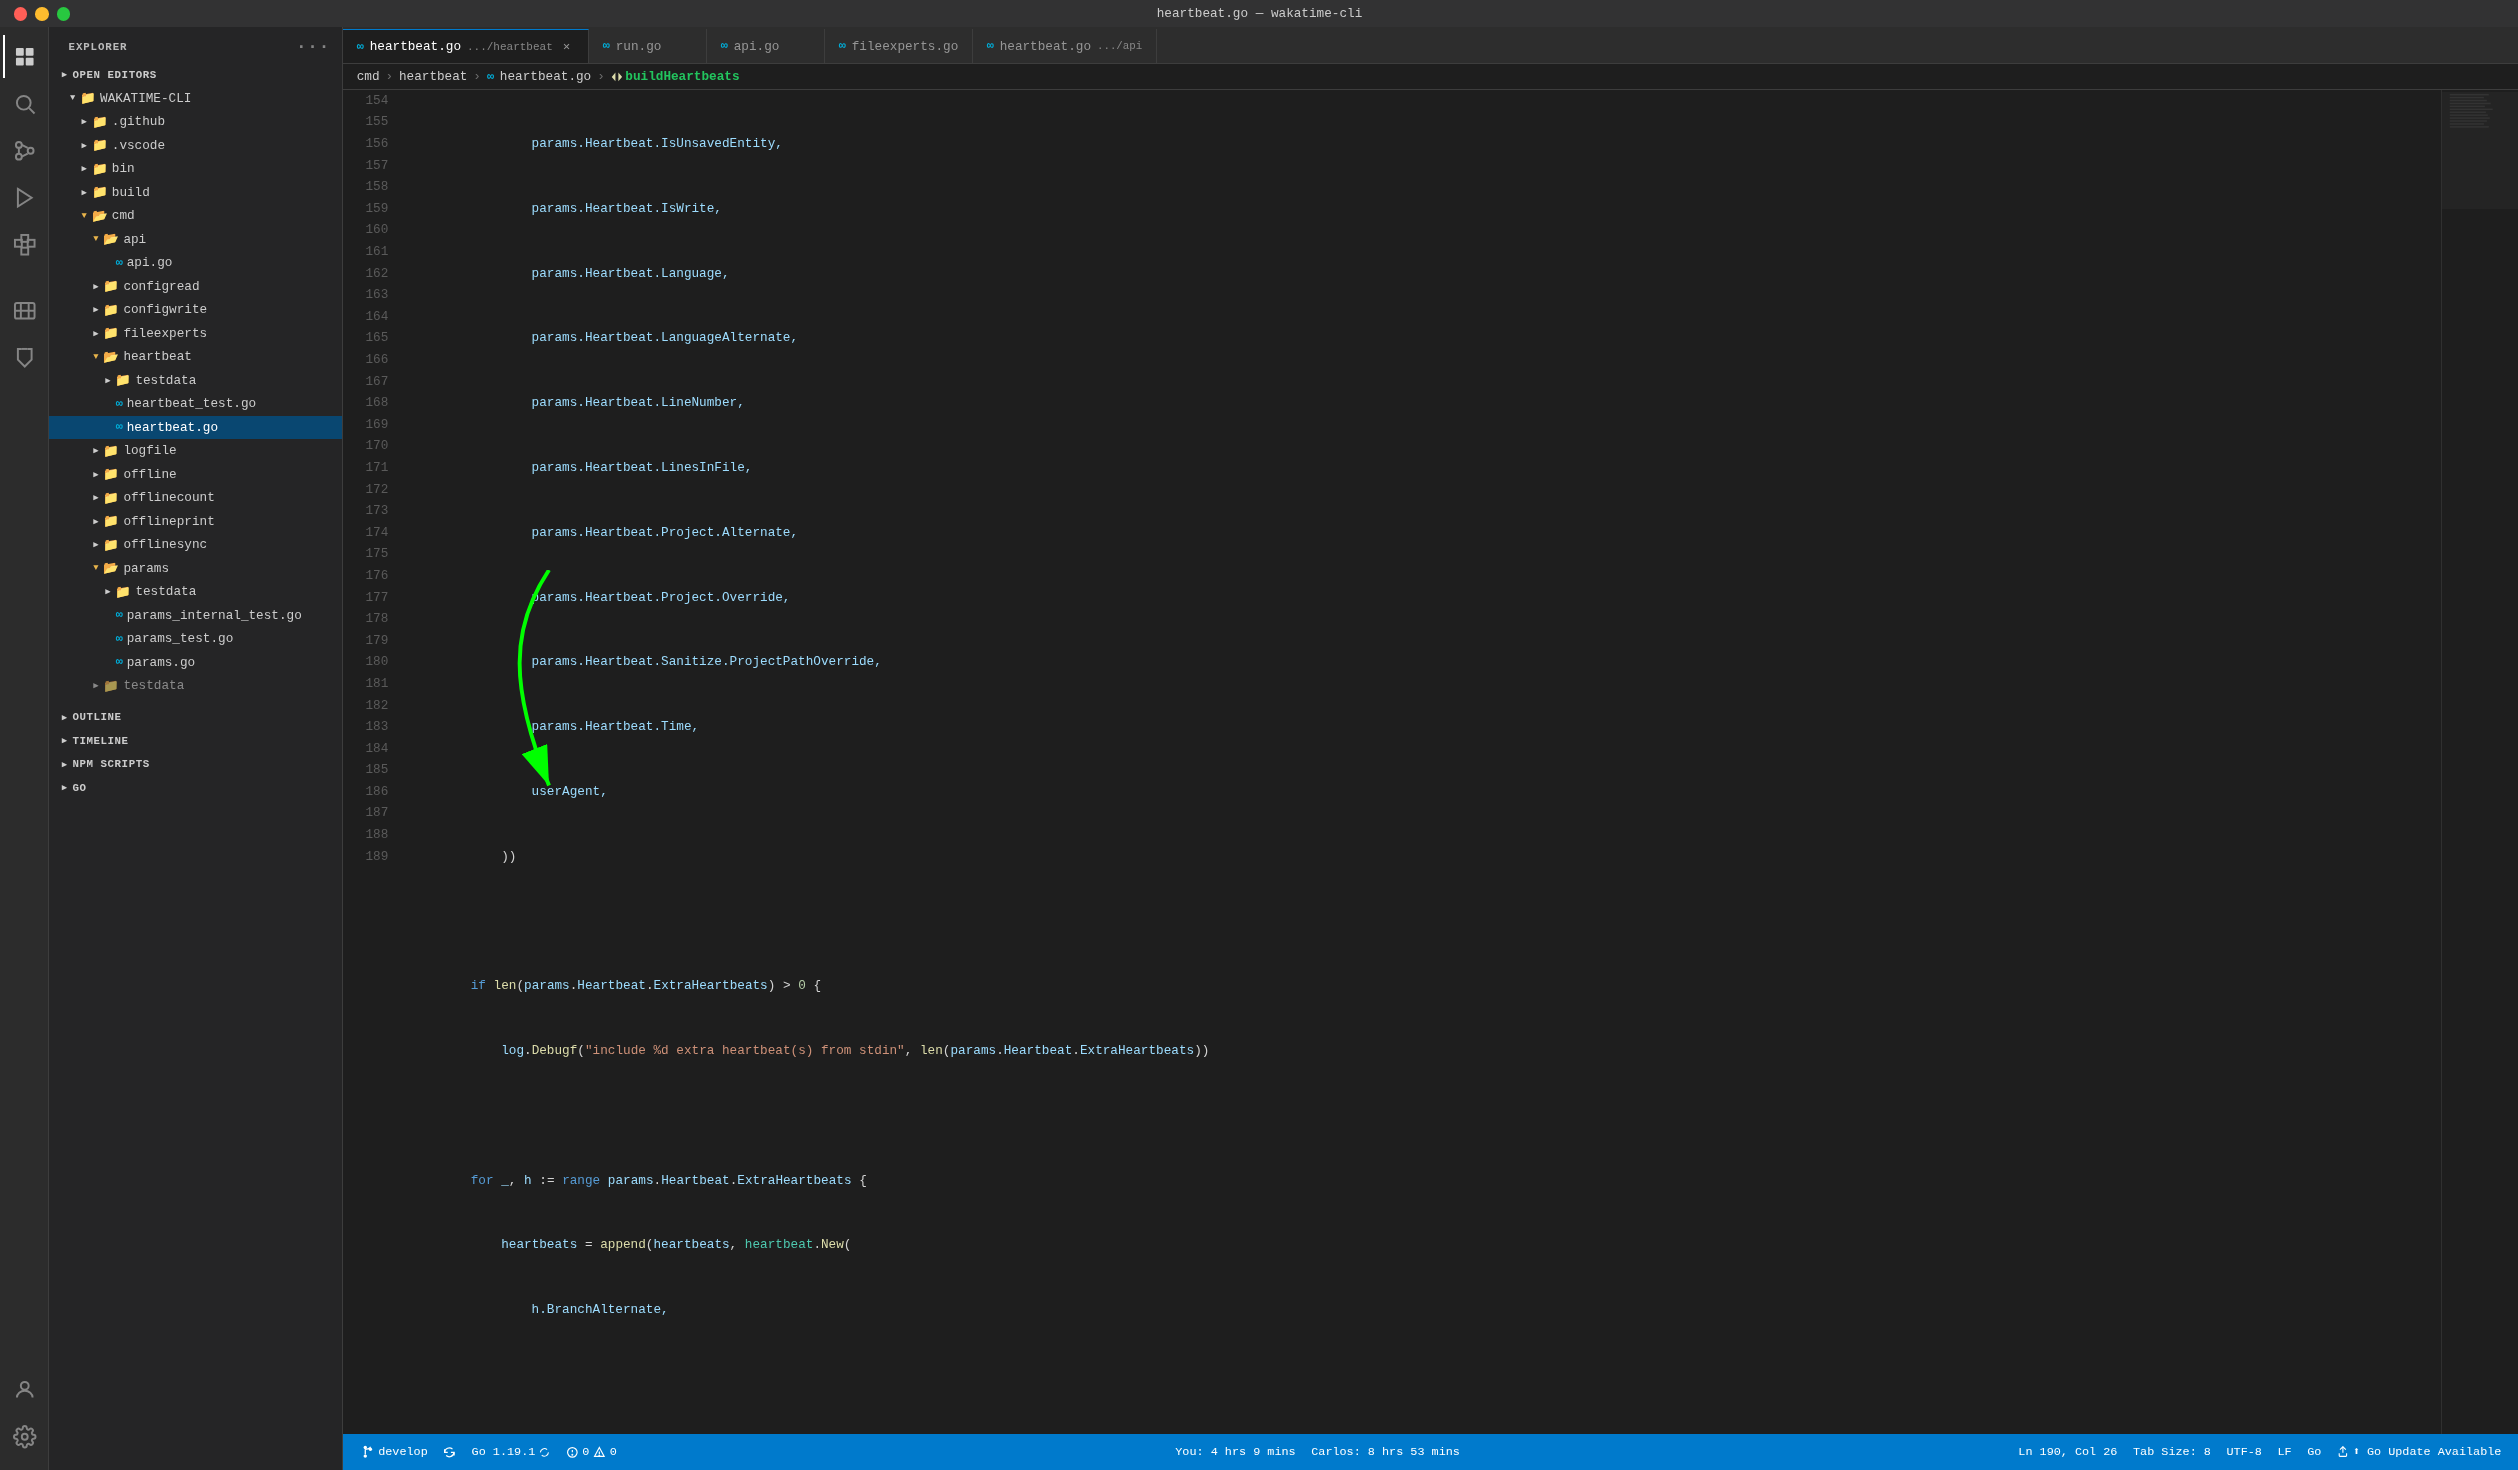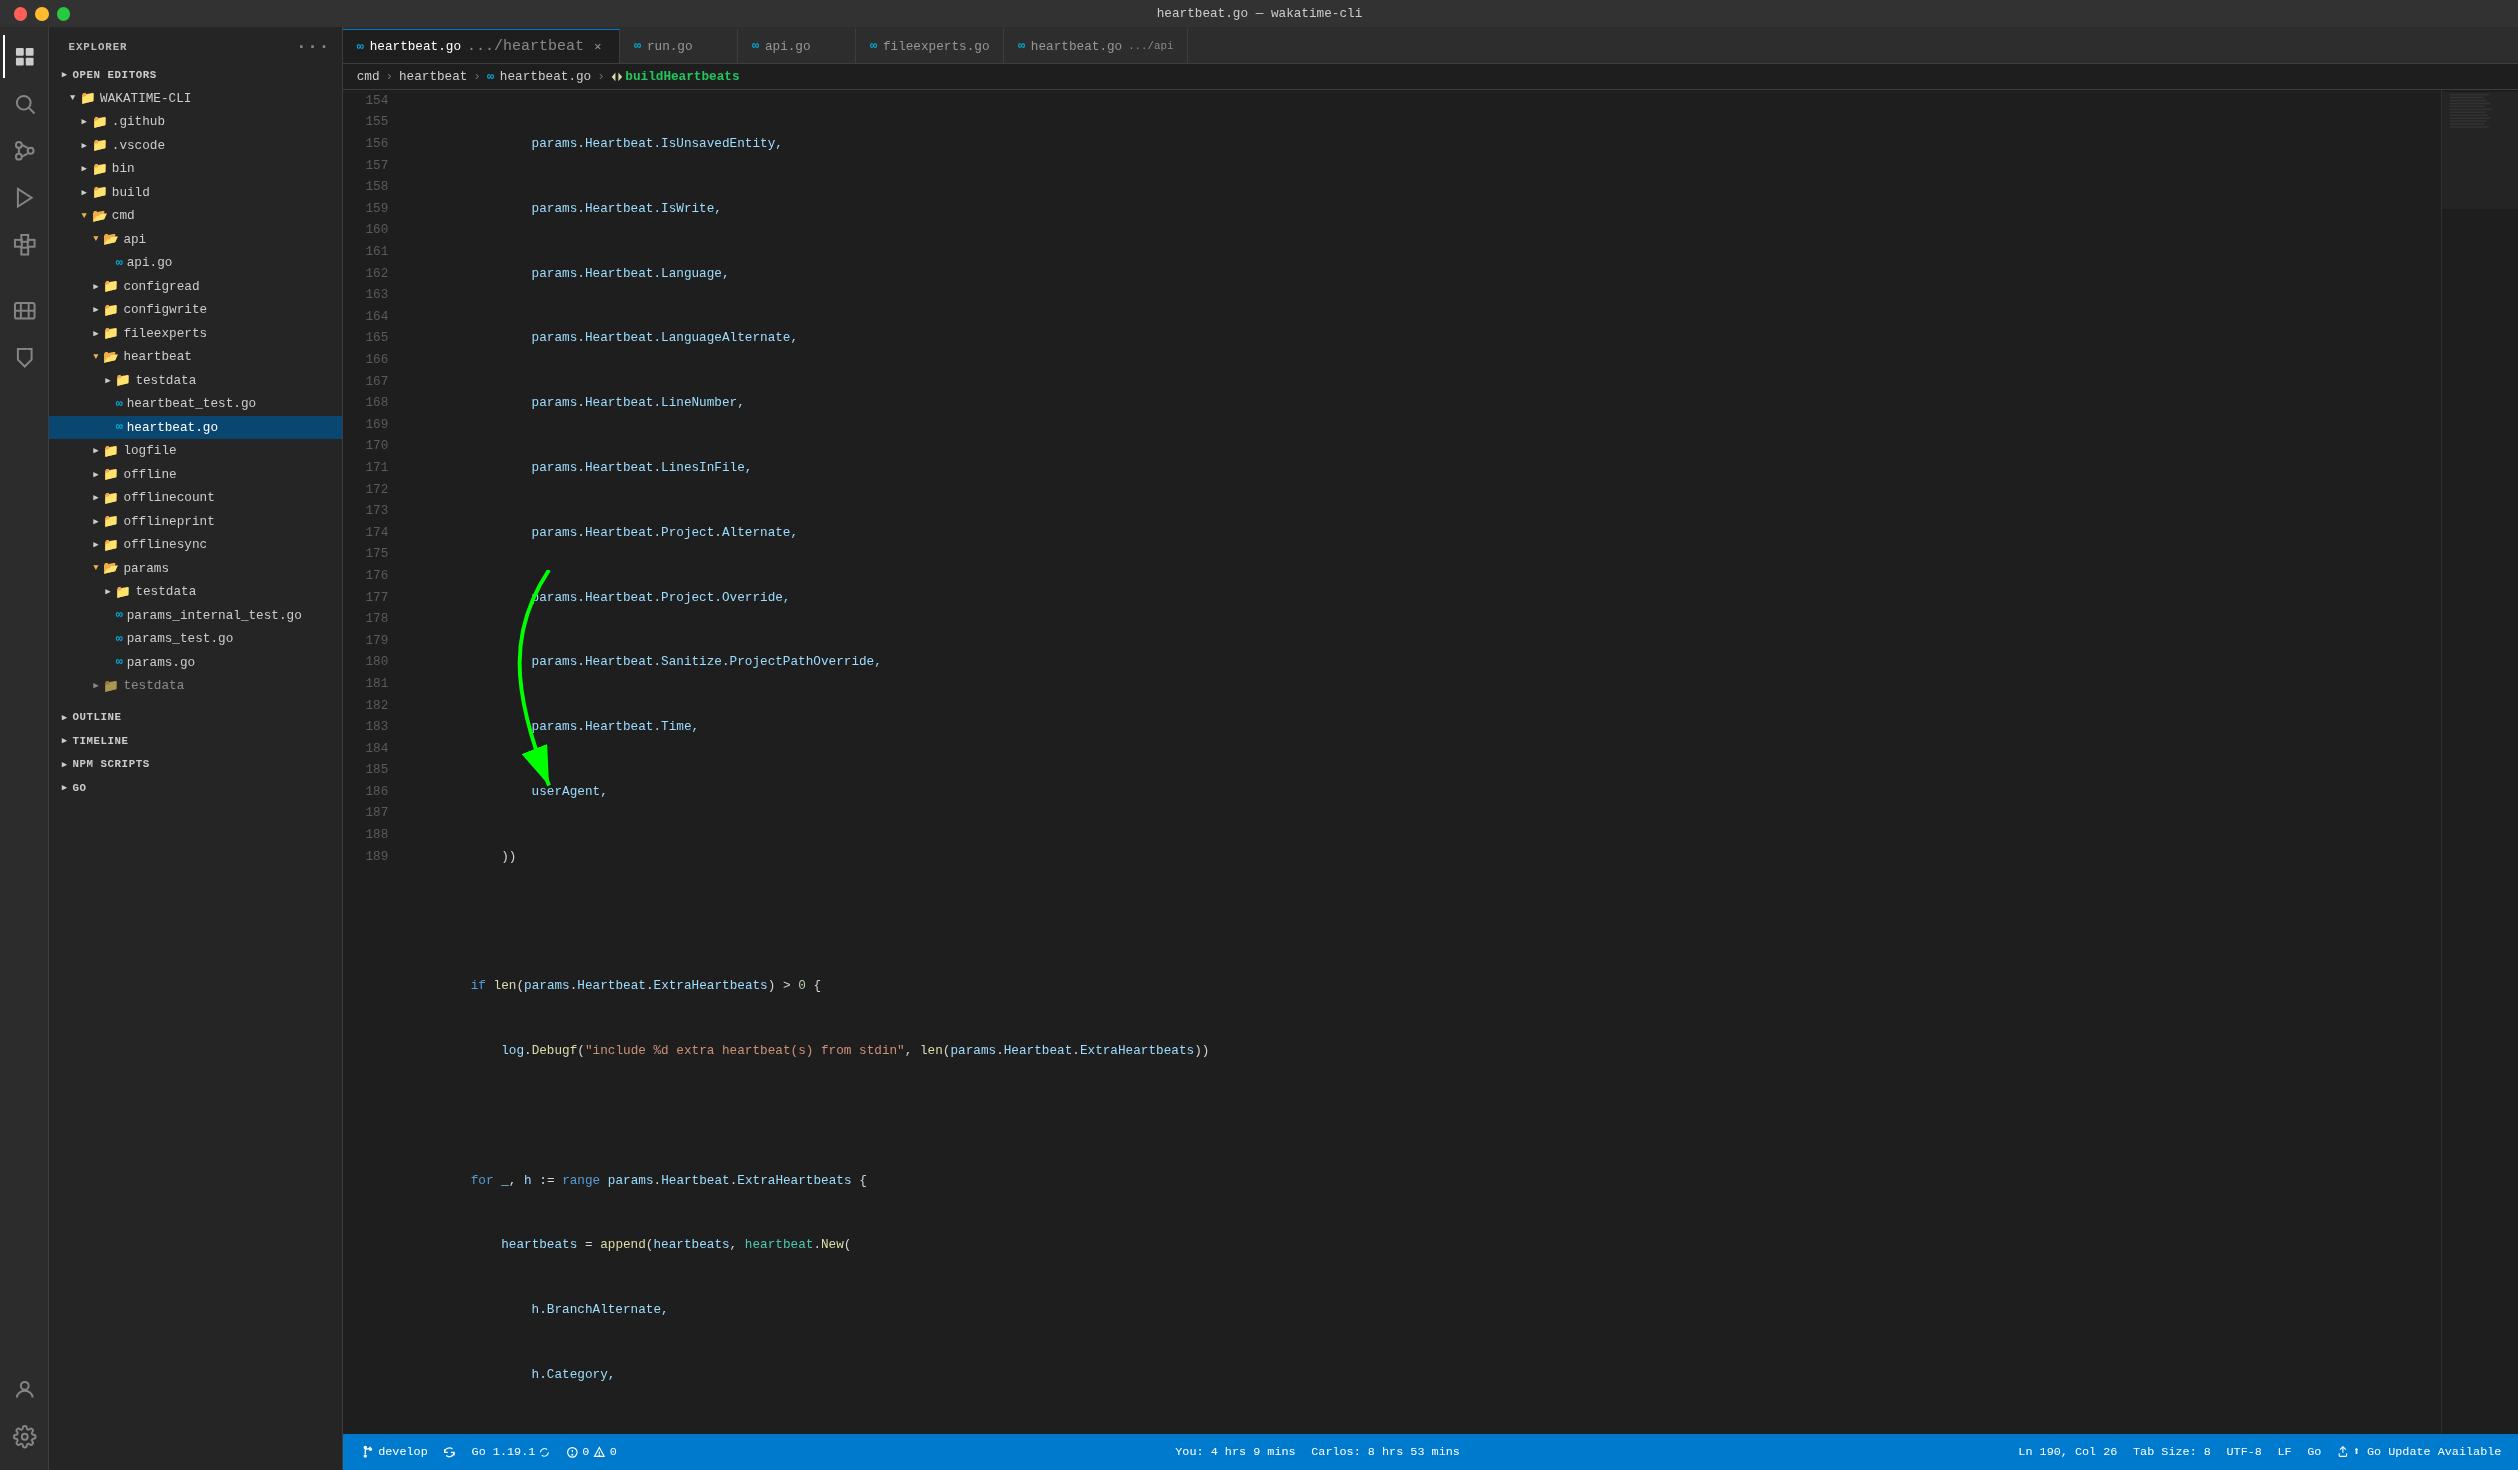--- a/index.html
+++ b/index.html
@@ -569,21 +569,21 @@
     </div>
   </div>
 
   <div class="editor-area">
 
     <div class="tabs-bar">
 
       <div class="tab active">
         <span style="color:#00acd7; font-size:11.8px; font-weight:bold;">∞</span>
         <span>heartbeat.go</span>
-        <span style="color:#888; font-size:15px;text-align:right;">.../heartbeat</span>
+        <span style="color:#888; font-size:11px;text-align:right;">.../heartbeat</span>
         <span class="tab-close">✕</span>
       </div>
 
       <div class="tab">
         <span style="color:#00acd7; font-size:11.8px; font-weight:bold;">∞</span>
         <span>run.go</span>
       </div>
 
       <div class="tab">
         <span style="color:#00acd7; font-size:11.8px; font-weight:bold;">∞</span>
@@ -672,21 +672,20 @@
           <div class="code-line"><span class="field">&nbsp;&nbsp;&nbsp;&nbsp;&nbsp;&nbsp;&nbsp;&nbsp;&nbsp;&nbsp;&nbsp;&nbsp;&nbsp;&nbsp;&nbsp;&nbsp;params.Heartbeat.Time,</span></div>
           <div class="code-line"><span class="var">&nbsp;&nbsp;&nbsp;&nbsp;&nbsp;&nbsp;&nbsp;&nbsp;&nbsp;&nbsp;&nbsp;&nbsp;&nbsp;&nbsp;&nbsp;&nbsp;userAgent,</span></div>
           <div class="code-line"><span>&nbsp;&nbsp;&nbsp;&nbsp;&nbsp;&nbsp;&nbsp;&nbsp;&nbsp;&nbsp;&nbsp;&nbsp;))</span></div>
           <div class="code-line">&nbsp;</div>
           <div class="code-line"><span>&nbsp;&nbsp;&nbsp;&nbsp;&nbsp;&nbsp;&nbsp;&nbsp;<span class="kw">if</span> <span class="fn">len</span>(<span class="var">params</span>.<span class="field">Heartbeat</span>.<span class="field">ExtraHeartbeats</span>) &gt; <span class="num">0</span> {</span></div>
           <div class="code-line"><span>&nbsp;&nbsp;&nbsp;&nbsp;&nbsp;&nbsp;&nbsp;&nbsp;&nbsp;&nbsp;&nbsp;&nbsp;<span class="var">log</span>.<span class="fn">Debugf</span>(<span class="str">"include %d extra heartbeat(s) from stdin"</span>, <span class="fn">len</span>(<span class="var">params</span>.<span class="field">Heartbeat</span>.<span class="field">ExtraHeartbeats</span>))</span></div>
           <div class="code-line">&nbsp;</div>
           <div class="code-line"><span>&nbsp;&nbsp;&nbsp;&nbsp;&nbsp;&nbsp;&nbsp;&nbsp;<span class="kw">for</span> <span class="var">_</span>, <span class="var">h</span> := <span class="kw">range</span> <span class="var">params</span>.<span class="field">Heartbeat</span>.<span class="field">ExtraHeartbeats</span> {</span></div>
           <div class="code-line"><span>&nbsp;&nbsp;&nbsp;&nbsp;&nbsp;&nbsp;&nbsp;&nbsp;&nbsp;&nbsp;&nbsp;&nbsp;<span class="var">heartbeats</span> = <span class="fn">append</span>(<span class="var">heartbeats</span>, <span class="pkg">heartbeat</span>.<span class="fn">New</span>(</span></div>
           <div class="code-line"><span class="field">&nbsp;&nbsp;&nbsp;&nbsp;&nbsp;&nbsp;&nbsp;&nbsp;&nbsp;&nbsp;&nbsp;&nbsp;&nbsp;&nbsp;&nbsp;&nbsp;h.BranchAlternate,</span></div>
-          <div class="code-line"><span class="field">&nbsp;&nbsp;&nbsp;&nbsp;&nbsp;&nbsp;&nbsp;&nbsp;&nbsp;&nbsp;&nbsp;&nbsp;&nbsp;&nbsp;&nbsp;&nbsp;h.Category,</span></div>
           
           
           
           
           
           
           
           
           
           

